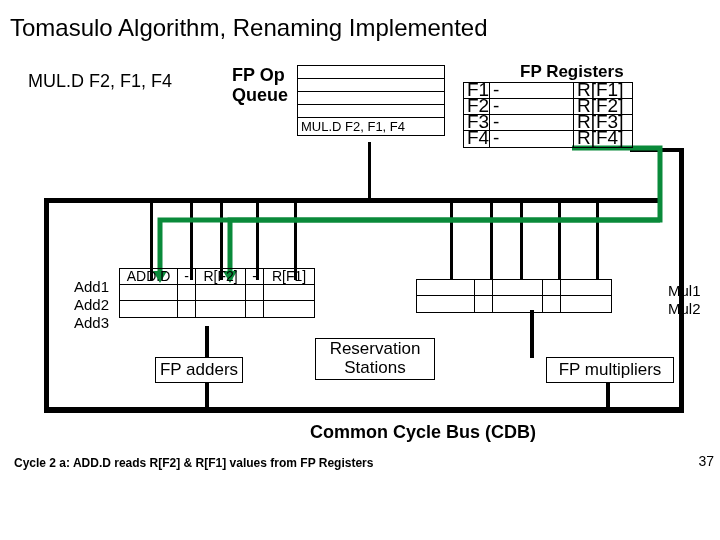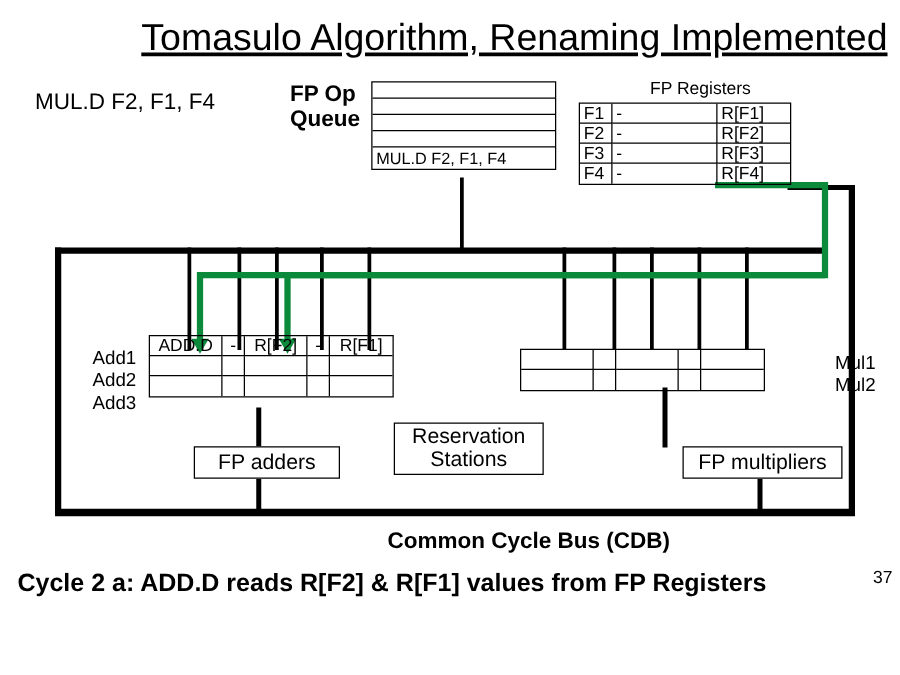--- a/index.html
+++ b/index.html
@@ -5,24 +5,23 @@
   * { box-sizing: border-box; margin: 0; padding: 0; }
   body {
     width: 720px;
     height: 540px;
     font-family: Arial, Helvetica, sans-serif;
     background: #fff;
     position: relative;
     overflow: hidden;
   }
   .title {
-    font-size: 30px;
-    text-align: right;
+    font-size: 24px;
+    text-align: left;
     padding: 14px 10px 10px;
-    text-decoration: underline;
   }
   .program {
     position: absolute;
     left: 28px; top: 70px;
     font-size: 18px;
     line-height: 1.25;
   }
   .program .hdr { text-decoration: underline; }
   .opqueue-label {
     position: absolute;
@@ -43,27 +42,27 @@
     font-size: 13px;
     line-height: 13px;
     padding-left: 3px;
     white-space: nowrap;
   }
   .opqueue .row:last-child { border-bottom: none; height: 17px; line-height: 17px; }
 
   .fpregs-title {
     position: absolute;
     left: 520px; top: 62px;
-    font-size: 14px; font-weight: normal;
+    font-size: 17px; font-weight: bold;
   }
   .fpregs {
     position: absolute;
     left: 463px; top: 82px;
     border: 1.5px solid #000;
-    font-size: 14px;
+    font-size: 19px;
   }
   .fpregs .frow { display:flex; height:16px; }
   .fpregs .frow div { border-right:1.5px solid #000; border-bottom:1.5px solid #000; line-height:14px; padding:0 3px; }
   .fpregs .frow div:last-child { border-right:none; }
   .fpregs .frow:last-child div { border-bottom:none; }
   .fpregs .c-name { width:26px; }
   .fpregs .c-tag { width:84px; }
   .fpregs .c-val { width:58px; }
 
   .add-labels {
@@ -99,39 +98,39 @@
     font-size: 14px;
   }
 
   .box {
     position: absolute;
     border: 1.5px solid #000;
     font-size: 17px;
     text-align: center;
     background:#fff;
   }
-  .fpadd   { left:155px; top:357px; width:117px; height:26px; line-height:24px; }
+  .fpadd   { left:155px; top:357px; width:88px; height:26px; line-height:24px; }
   .resv    { left:315px; top:338px; width:120px; height:42px; padding-top:1px; line-height:1.1; }
   .fpmul   { left:546px; top:357px; width:128px; height:26px; line-height:24px; }
 
   .cdb-label {
     position: absolute;
     left: 310px; top: 422px;
     font-size: 18px; font-weight: bold;
   }
   .page-num {
     position: absolute;
     right: 6px; top: 424px;
     font-size: 14px;
     margin-top: 29px;
   }
   .cycle {
     position: absolute;
     left: 14px; top: 456px;
-    font-size: 20px;
+    font-size: 12px;
     font-weight: bold;
   }
 </style>
 </head>
 <body>
 
 <svg width="720" height="540" style="position:absolute;left:0;top:0;pointer-events:none">
 
   <rect x="44" y="407" width="640" height="6" fill="#000"></rect>
 

